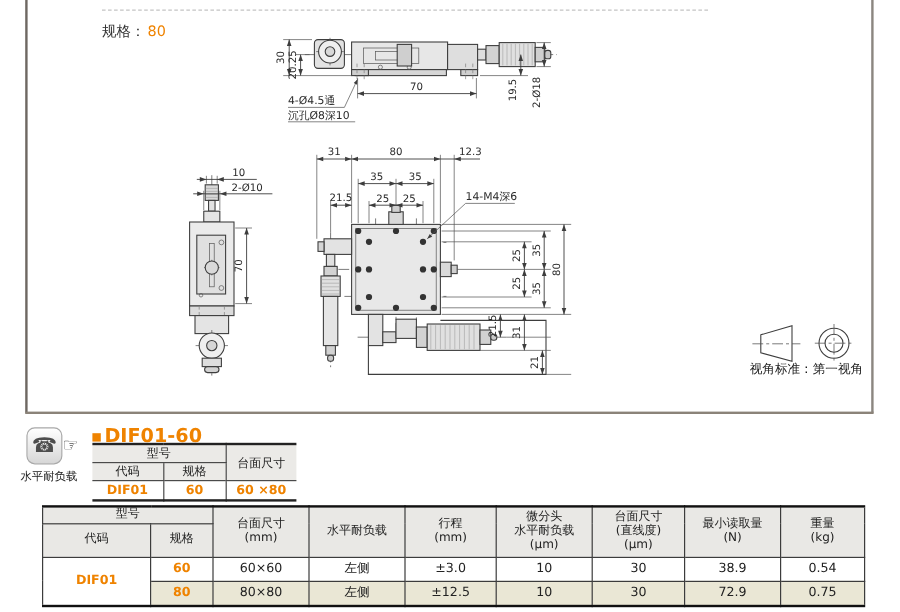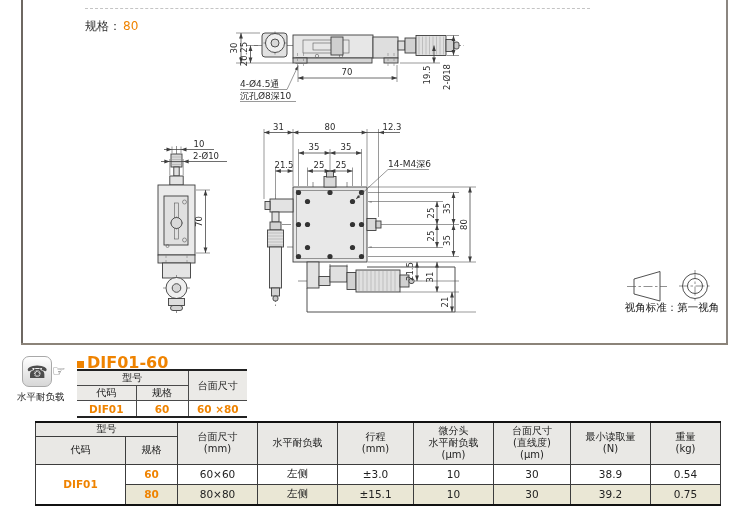--- a/index.html
+++ b/index.html
@@ -401,22 +401,22 @@
       <td>±3.0</td>
       <td>10</td>
       <td>30</td>
       <td>38.9</td>
       <td>0.54</td>
     </tr>
     <tr class="alt">
       <td class="orange">80</td>
       <td>80×80</td>
       <td>左侧</td>
-      <td>±15.1</td>
+      <td>±12.5</td>
       <td>10</td>
       <td>30</td>
-      <td>39.2</td>
+      <td>72.9</td>
       <td>0.75</td>
     </tr>
   </tbody>
     </table>
 
 </div>
 
 </body></html>

